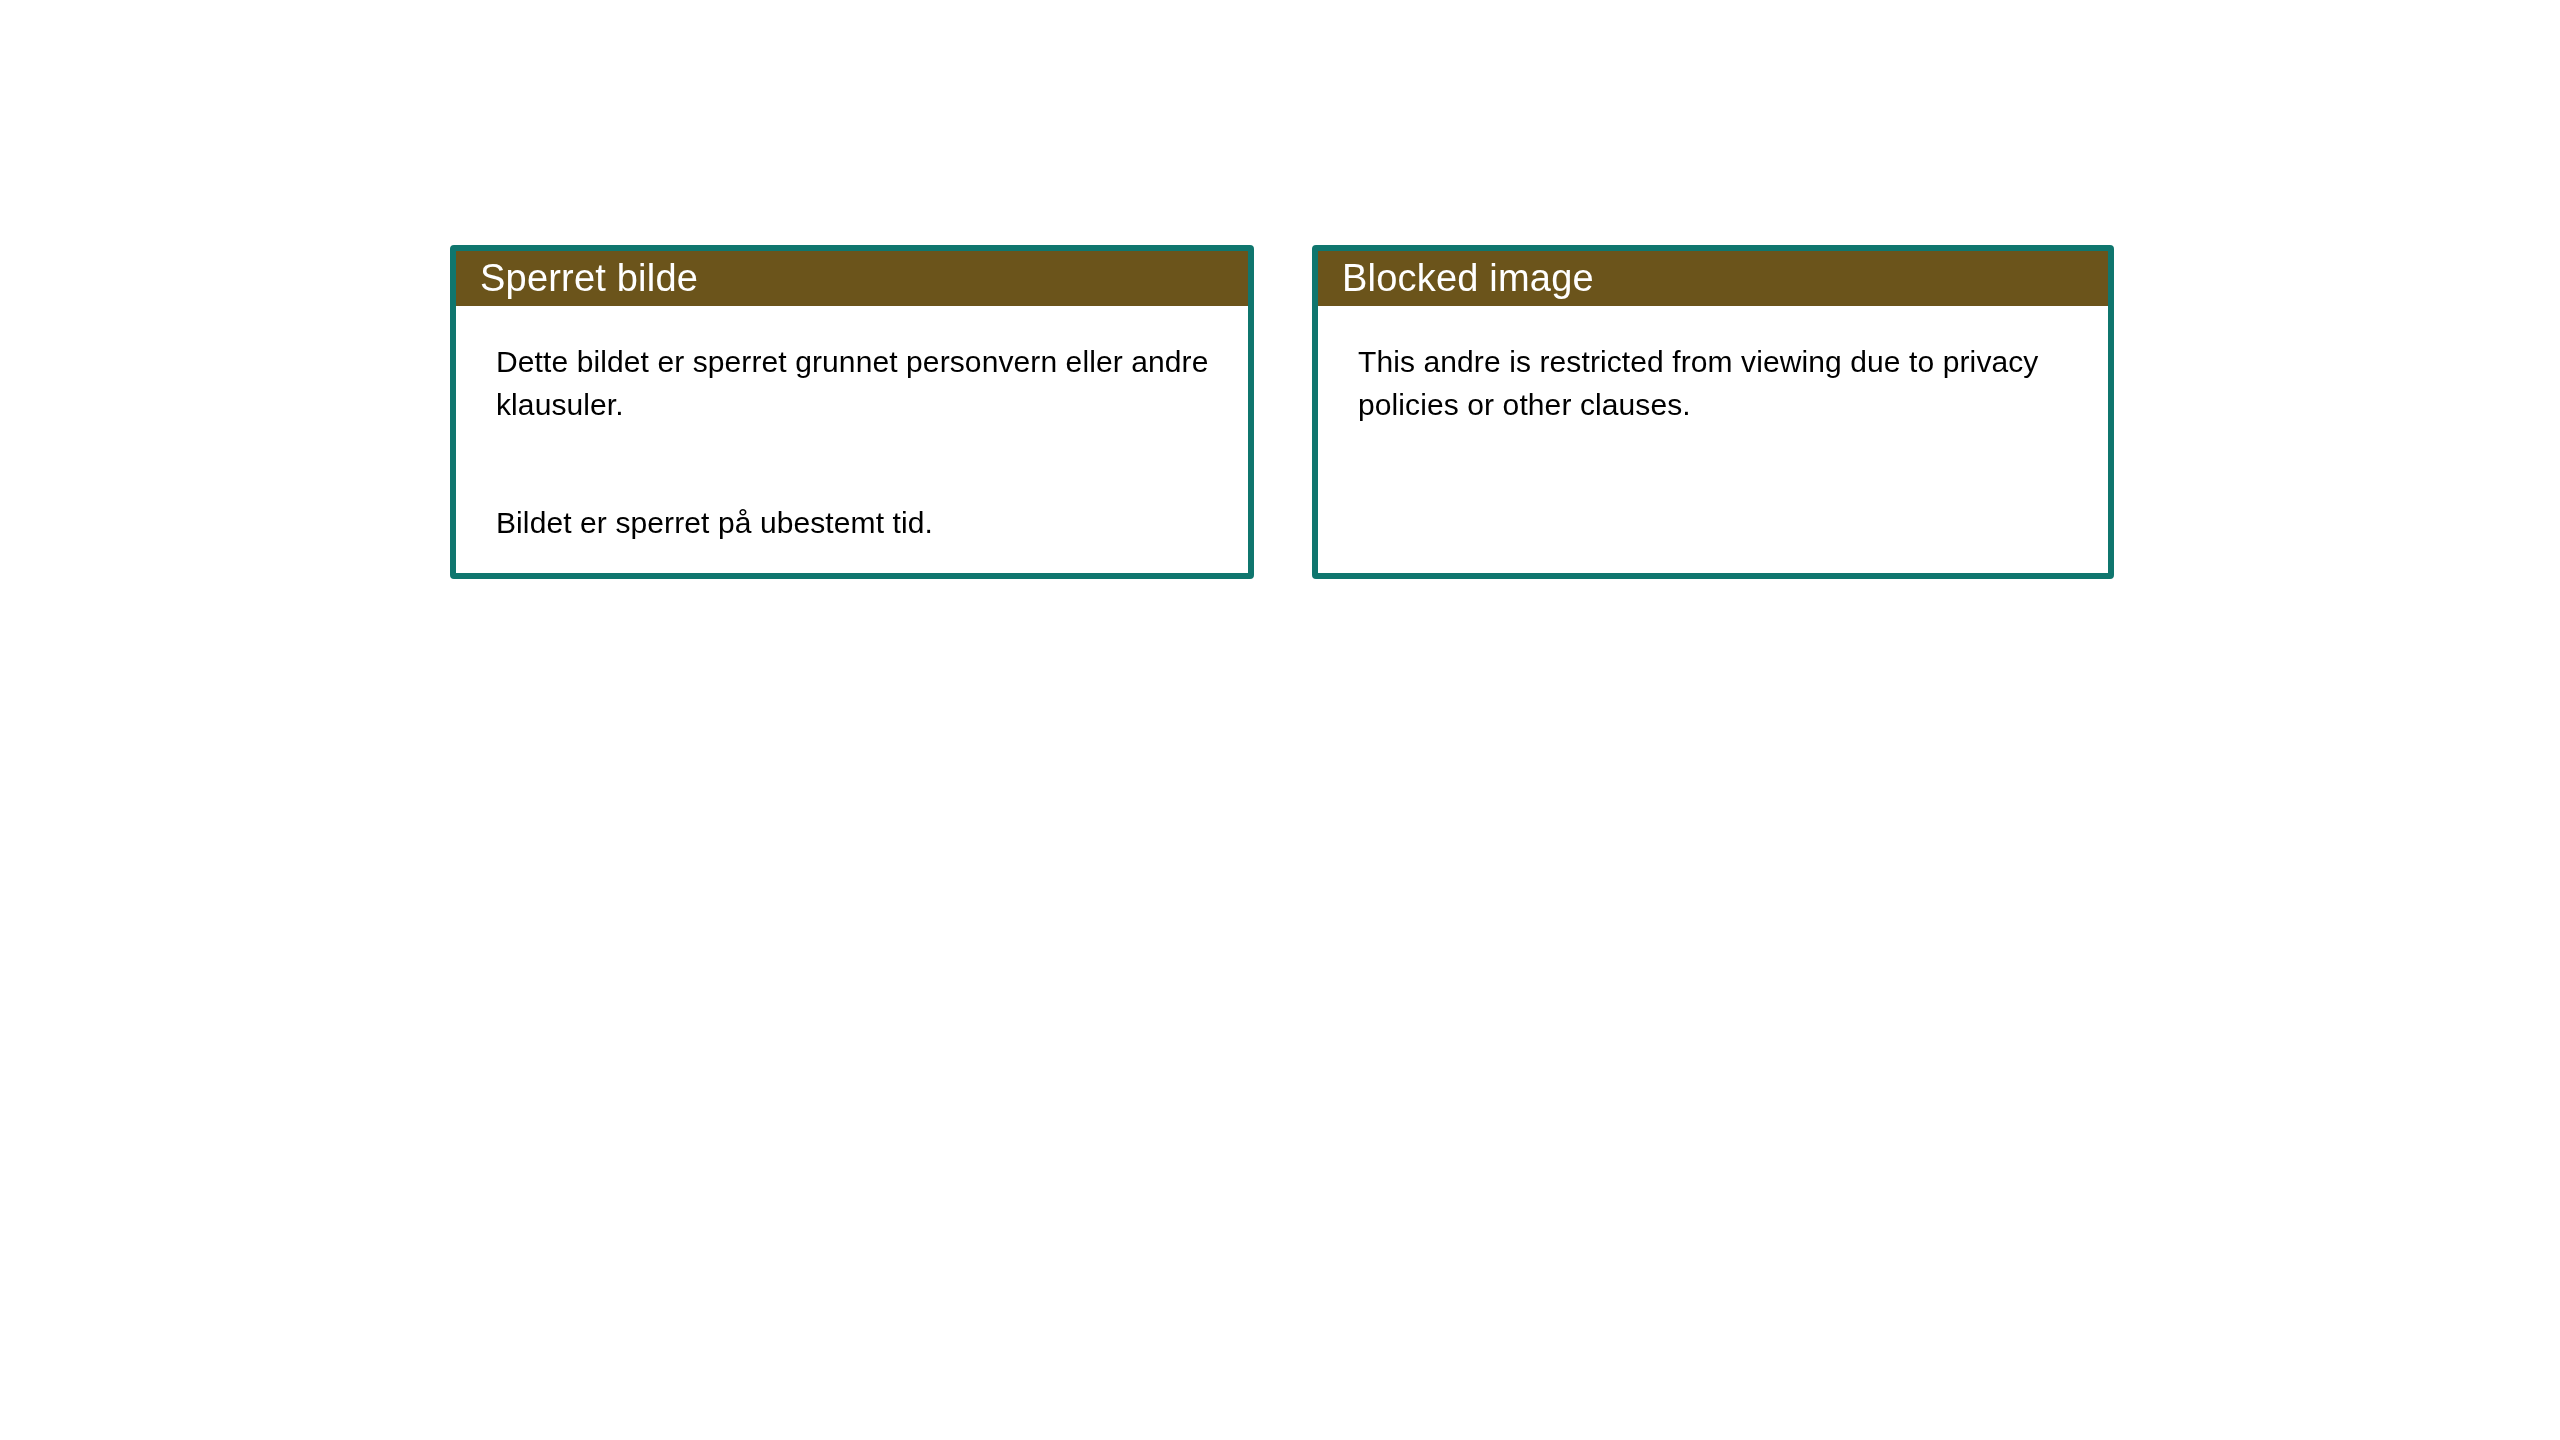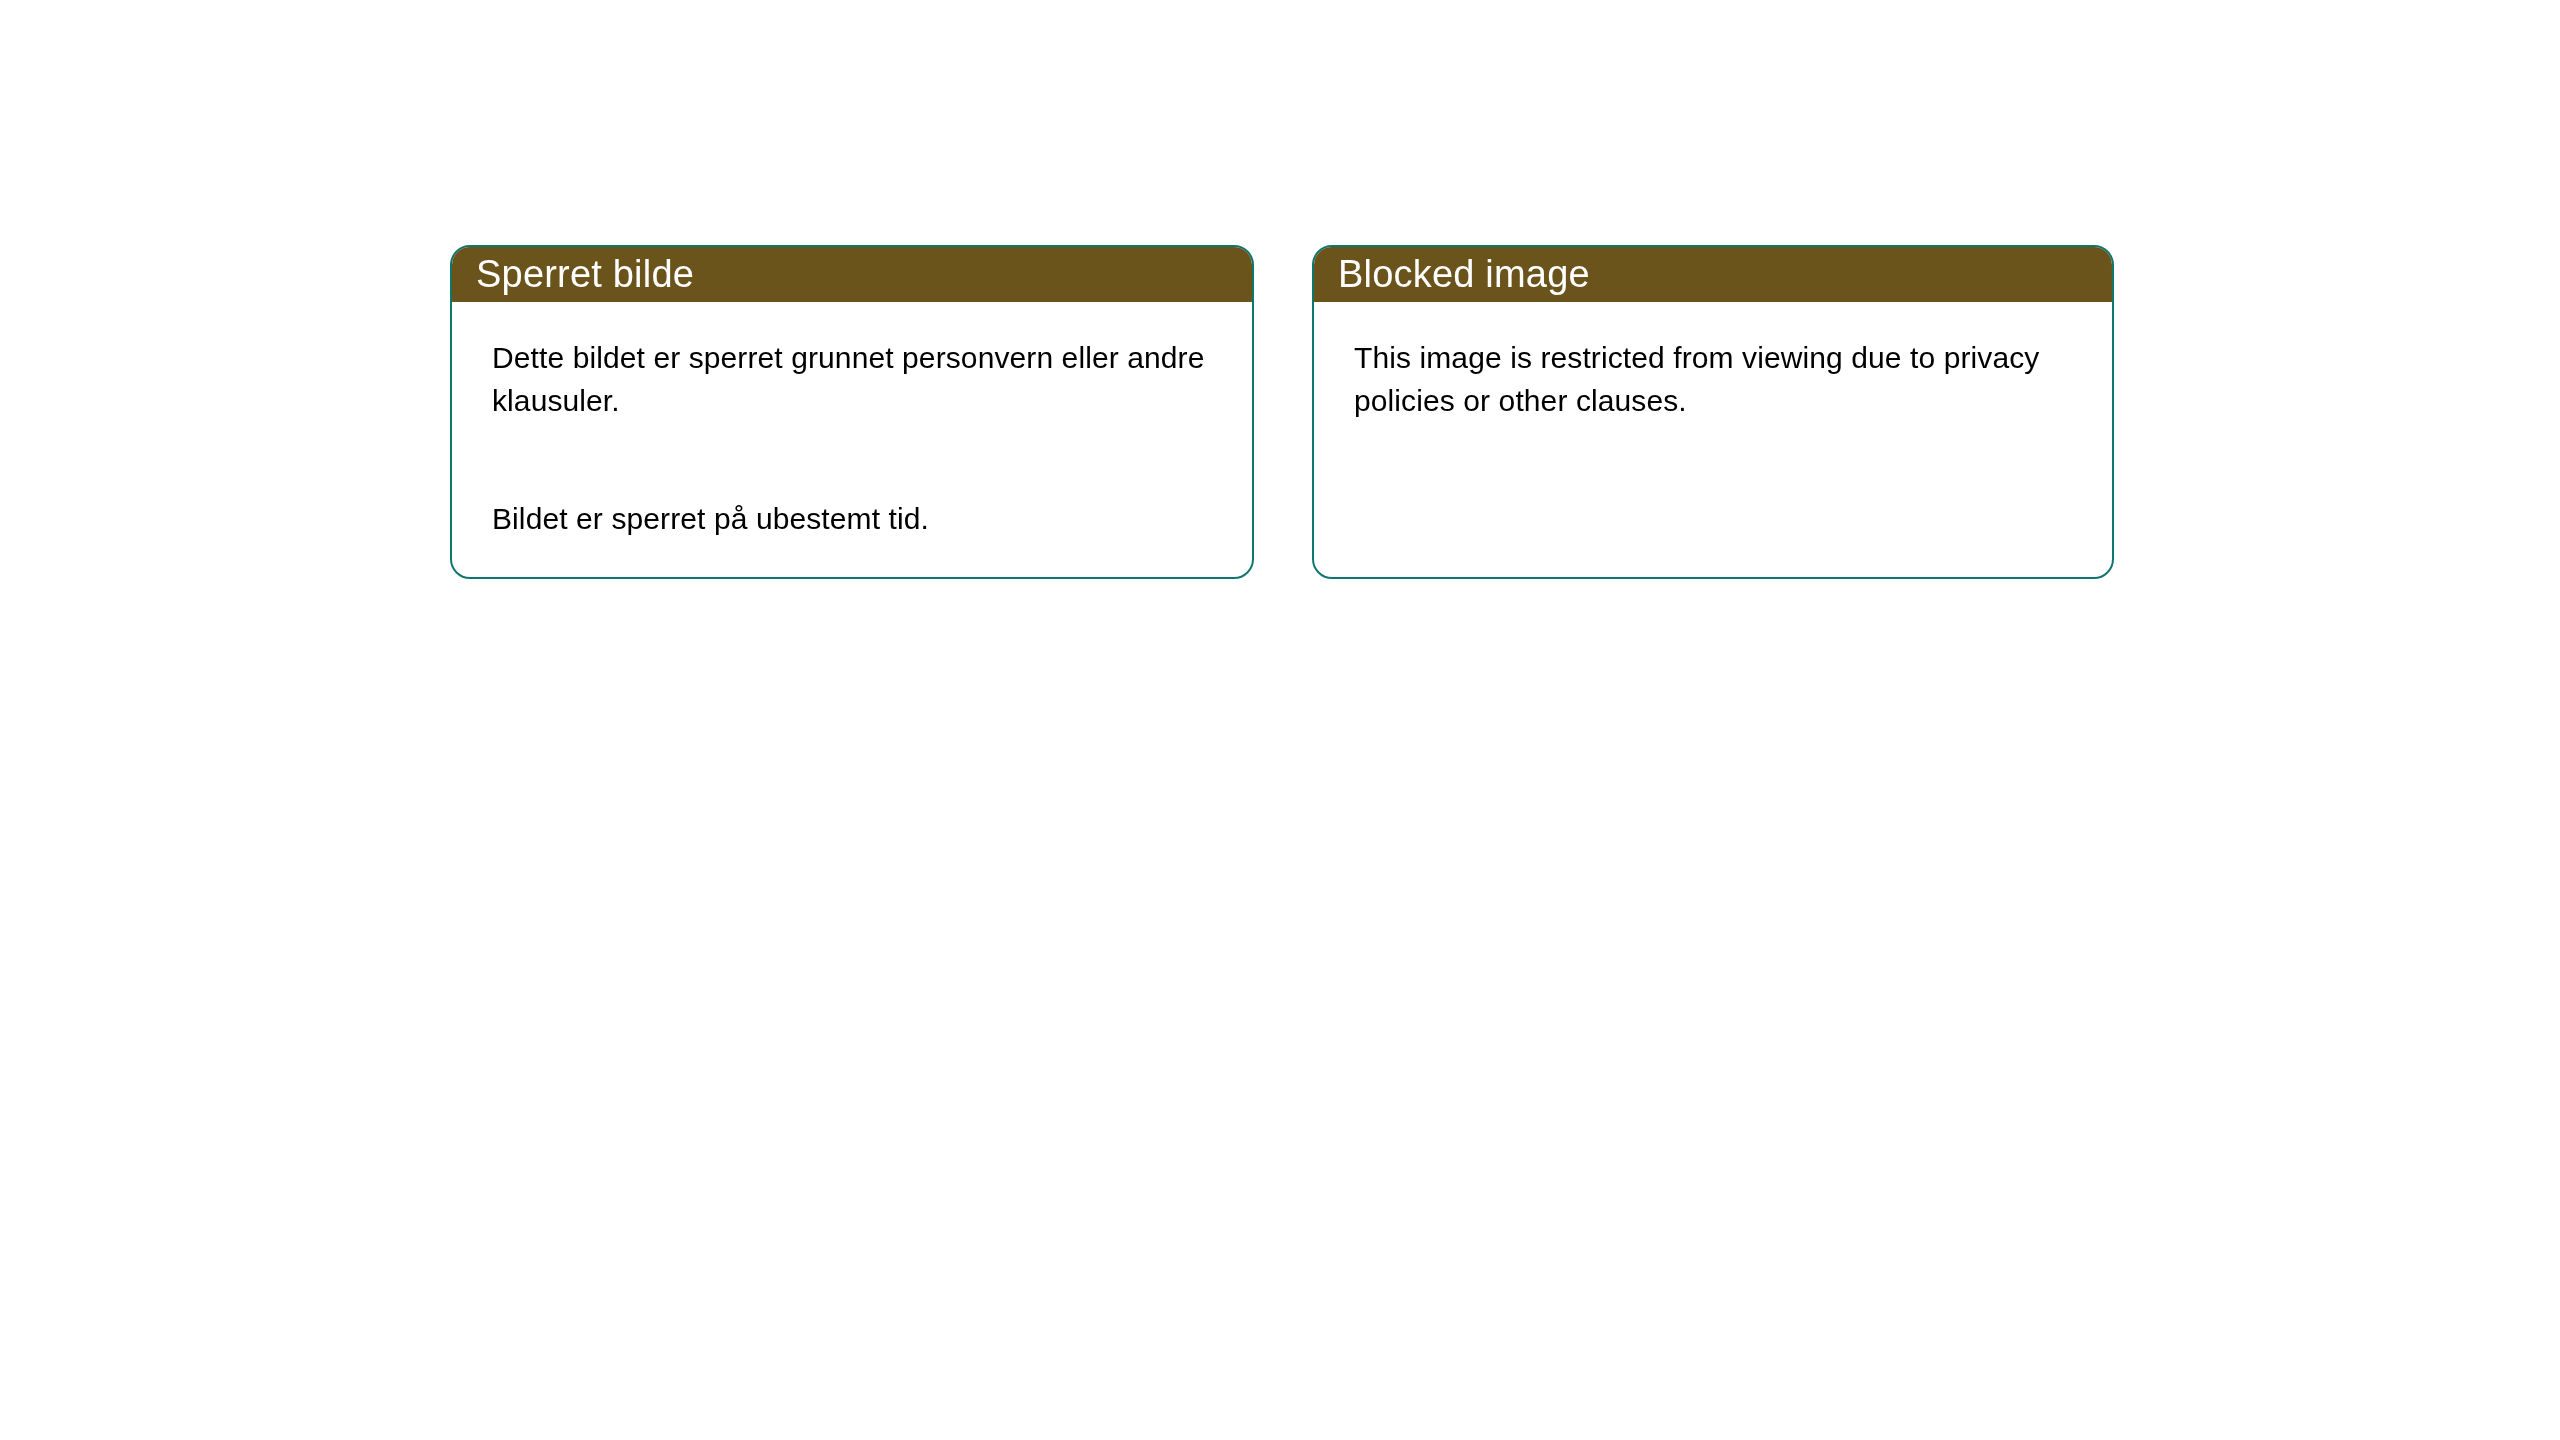--- a/index.html
+++ b/index.html
@@ -16,22 +16,22 @@
   }
   .stage {
     position: relative;
     width: 2560px;
     height: 1440px;
   }
   .notice-card {
     position: absolute;
     top: 245px;
     background: #ffffff;
-    border: 2px solid #0f766e;
-    border-radius: 20px;
+    border: 6px solid #0f766e;
+    border-radius: 4px;
     box-sizing: border-box;
     overflow: hidden;
   }
   .card-left {
     left: 450px;
     width: 804px;
     height: 334px;
   }
   .card-right {
     left: 1312px;
@@ -83,18 +83,18 @@
       <div class="paragraph-gap"></div>
       <p class="card-paragraph">Bildet er sperret på ubestemt tid.</p>
     </div>
   </section>
 
   <section class="notice-card card-right">
     <div class="card-header">
       <h2 class="card-title">Blocked image</h2>
     </div>
     <div class="card-body">
-      <p class="card-paragraph">This image is restricted from viewing due to privacy policies or other clauses.</p>
+      <p class="card-paragraph">This andre is restricted from viewing due to privacy policies or other clauses.</p>
       <div class="paragraph-gap"></div>
     </div>
   </section>
 
 </div>
 
 </body></html>

